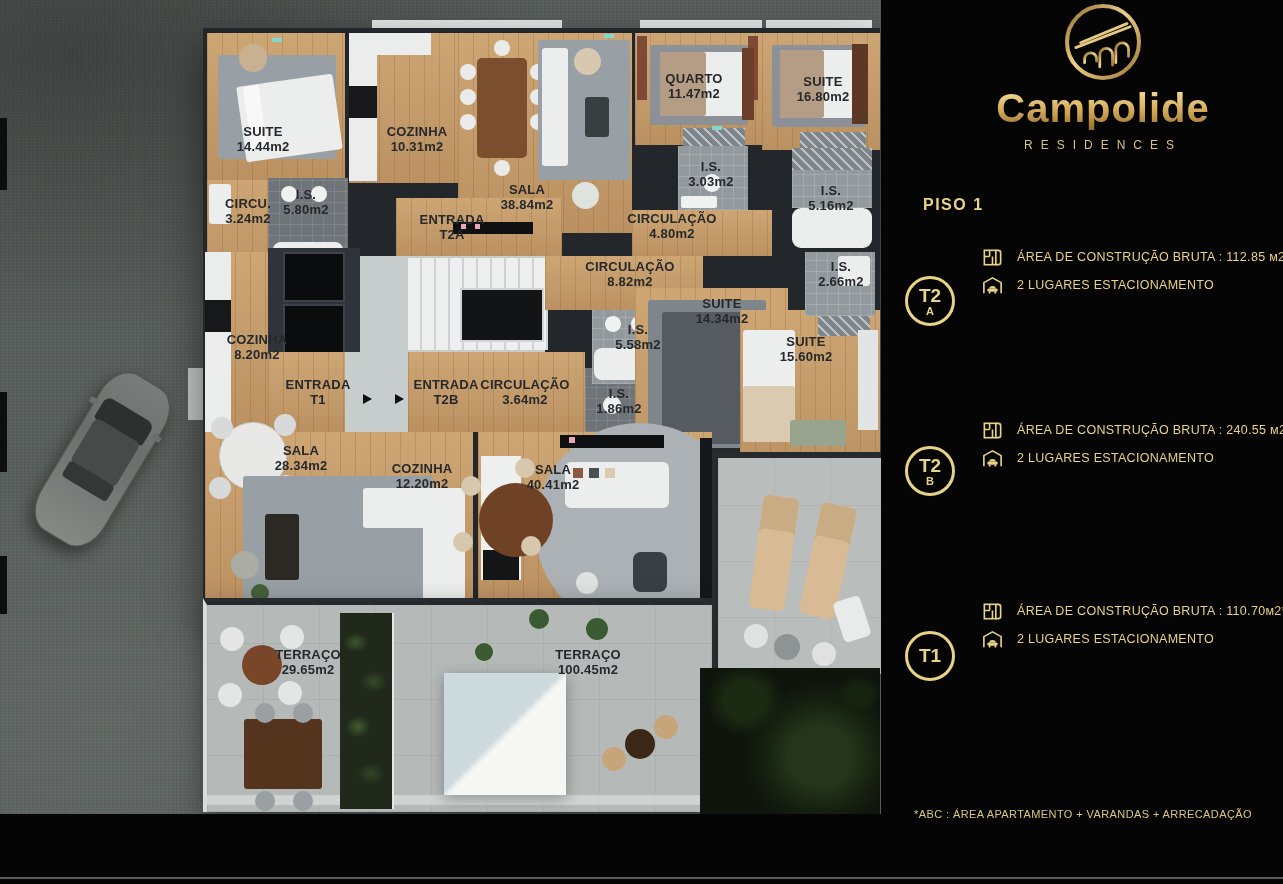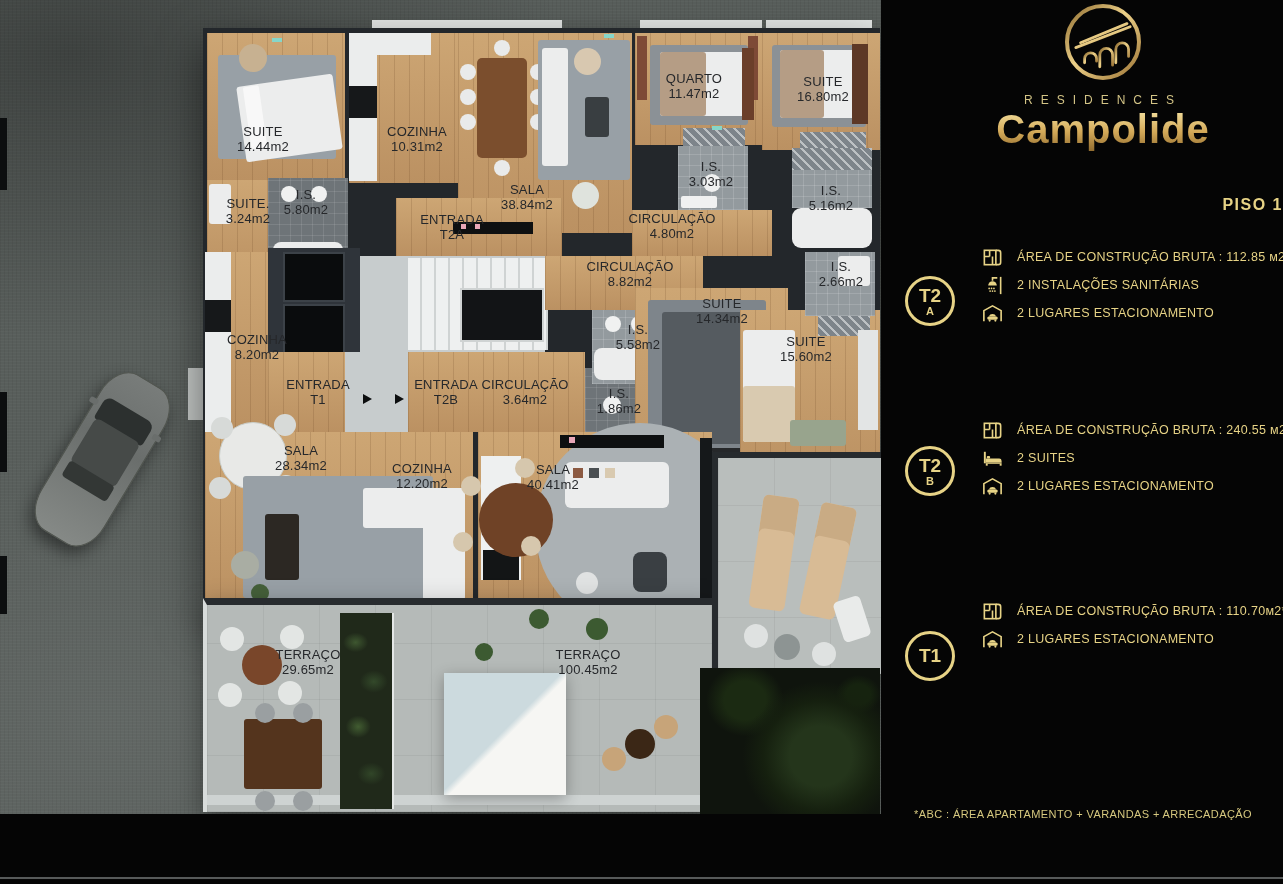--- a/index.html
+++ b/index.html
@@ -24,21 +24,21 @@
   #plan-area{left:0;top:0;width:881px;height:884px;
     background:
       radial-gradient(900px 520px at 8% 6%, rgba(0,0,0,.30), transparent 55%),
       radial-gradient(700px 520px at 12% 82%, rgba(255,255,255,.06), transparent 55%),
       repeating-linear-gradient(0deg, rgba(255,255,255,.022) 0 1px, transparent 1px 3px),
       repeating-linear-gradient(90deg, rgba(0,0,0,.05) 0 1px, transparent 1px 4px),
       #585e5b;}
   #apartments{left:203px;top:28px;width:677px;height:580px;background:#23272b;overflow:hidden;
     box-shadow:0 18px 40px rgba(0,0,0,.5);}
   .room-label{position:absolute;transform:translate(-50%,-50%);text-align:center;z-index:60;
-    font-size:13px;font-weight:400;color:#26282b;line-height:1.12;letter-spacing:.2px;white-space:nowrap;}
+    font-size:13px;font-weight:700;color:#26282b;line-height:1.12;letter-spacing:.2px;white-space:nowrap;}
   .tri{width:0;height:0;border-top:5px solid transparent;border-bottom:5px solid transparent;
        border-left:9px solid #0c0e0f;}
   
   #panel{left:881px;top:0;width:402px;height:884px;background:#050505;}
   .gold{color:var(--gold,#e7d386);}
   #brand-name{font-size:40px;font-weight:700;letter-spacing:1px;
     background:linear-gradient(180deg,#f2dd9b 10%,#d3a958 55%,#8f6a2e 100%);
     -webkit-background-clip:text;background-clip:text;color:transparent;}
   #brand-tagline{font-size:12px;letter-spacing:8px;color:#d3c486;margin-top:7px;}
   #floor-title{font-size:16px;font-weight:700;letter-spacing:1.5px;}
@@ -284,21 +284,21 @@
         </div>
         <div class="room-label" style="left: 694px; top: 87px;">
           <div>QUARTO</div>
           <div>11.47m2</div>
         </div>
         <div class="room-label" style="left: 823px; top: 90px;">
           <div>SUITE</div>
           <div>16.80m2</div>
         </div>
         <div class="room-label" style="left: 248px; top: 212px;">
-          <div>SUITE.</div>
+          <div>CIRCU.</div>
           <div>3.24m2</div>
         </div>
         <div class="room-label" style="left: 306px; top: 203px;">
           <div>I.S.</div>
           <div>5.80m2</div>
         </div>
         <div class="room-label" style="left: 452px; top: 228px;">
           <div>ENTRADA</div>
           <div>T2A</div>
         </div>
@@ -390,55 +390,39 @@
         </defs>
         <circle cx="50" cy="50" r="45" fill="none" stroke="url(#lg)" stroke-width="5"></circle>
         <g fill="none" stroke="url(#lg)" stroke-width="3.5" stroke-linecap="round">
           <path d="M16 57 L84 31"></path>
           <path d="M22 51 L80 27"></path>
           <path d="M27 76 v-5 a7.5 7.5 0 0 1 15 0 v3"></path>
           <path d="M46 81 v-15 a8 8 0 0 1 16 0 v13"></path>
           <path d="M66 76 v-17 a8 8 0 0 1 16 0 v9"></path>
         </g>
       </svg>
+      <div id="brand-name">Campolide</div>
       <div id="brand-tagline">RESIDENCES</div>
-      <div id="brand-name">Campolide</div>
-    </div>
-
-    <div class="a gold" id="floor-title" style="left:42px;top:196px;width:360px;text-align:right">PISO 1</div>
+    </div>
+
+    <div class="a gold" id="floor-title" style="left:42px;top:196px;width:360px;text-align:left">PISO 1</div>
 
     <div class="unit" style="top:243px">
       <div class="badge gold" style="top:33px">
         <span class="badge-top">T2</span>
         <span class="badge-sub">A</span>
       </div>
       <div class="rows">
         <div class="feature-row">
           <svg viewBox="0 0 24 24" fill="none" stroke="#e7d386" stroke-width="1.7">
               <rect x="3.5" y="4.5" width="12" height="15"></rect>
               <path d="M3.5 11h5.5M9 4.5V11M12 11v8.5"></path>
               <path d="M15.5 4.5h2.5a2.5 2.5 0 0 1 2.5 2.5v10a2.5 2.5 0 0 1-2.5 2.5h-2.5"></path>
             </svg>
           <span class="feature-text gold">ÁREA DE CONSTRUÇÃO BRUTA :  112.85 м2*</span>
-        </div>
-        <div class="feature-row">
-          <svg viewBox="0 0 24 24">
-              <path d="M12 7V4h5" fill="none" stroke="#e7d386" stroke-width="1.7"></path>
-              <line x1="20.5" y1="3" x2="20.5" y2="21" stroke="#e7d386" stroke-width="1.7"></line>
-              <path d="M7.5 12a4.5 4.5 0 0 1 9 0z" fill="#e7d386"></path>
-              <g fill="#e7d386">
-                <circle cx="8.5" cy="15" r=".9"></circle>
-                <circle cx="11" cy="15" r=".9"></circle>
-                <circle cx="13.5" cy="15" r=".9"></circle>
-                <circle cx="9.5" cy="17.8" r=".9"></circle>
-                <circle cx="12" cy="17.8" r=".9"></circle>
-                <circle cx="14.5" cy="17.8" r=".9"></circle>
-              </g>
-            </svg>
-          <span class="feature-text gold">2 INSTALAÇÕES SANITÁRIAS</span>
         </div>
         <div class="feature-row">
           <svg viewBox="0 0 24 24">
               <path d="M3 20V9l9-5 9 5v11" fill="none" stroke="#e7d386" stroke-width="1.7"></path>
               <path d="M8.5 15c.4-1.6 1.6-2.4 3.5-2.4s3.1.8 3.5 2.4" fill="#e7d386"></path>
               <rect x="6.5" y="15" width="11" height="3.4" rx="1.6" fill="#e7d386"></rect>
               <circle cx="9" cy="19.4" r="1.1" fill="#e7d386"></circle>
               <circle cx="15" cy="19.4" r="1.1" fill="#e7d386"></circle>
             </svg>
           <span class="feature-text gold">2 LUGARES ESTACIONAMENTO</span>
@@ -454,31 +438,20 @@
       <div class="rows">
         <div class="feature-row">
           <svg viewBox="0 0 24 24" fill="none" stroke="#e7d386" stroke-width="1.7">
               <rect x="3.5" y="4.5" width="12" height="15"></rect>
               <path d="M3.5 11h5.5M9 4.5V11M12 11v8.5"></path>
               <path d="M15.5 4.5h2.5a2.5 2.5 0 0 1 2.5 2.5v10a2.5 2.5 0 0 1-2.5 2.5h-2.5"></path>
             </svg>
           <span class="feature-text gold">ÁREA DE CONSTRUÇÃO BRUTA :  240.55 м2*</span>
         </div>
         <div class="feature-row">
-          <svg viewBox="0 0 24 24" fill="#e7d386">
-              <rect x="3" y="5" width="2" height="12"></rect>
-              <rect x="6" y="9.5" width="3.5" height="2.5" rx="1"></rect>
-              <path d="M5 12h14a2.5 2.5 0 0 1 2.5 2.5V16H5z"></path>
-              <rect x="5" y="16" width="16.5" height="1.5"></rect>
-              <rect x="5" y="17.5" width="2" height="2"></rect>
-              <rect x="19.5" y="17.5" width="2" height="2"></rect>
-            </svg>
-          <span class="feature-text gold">2 SUITES</span>
-        </div>
-        <div class="feature-row">
           <svg viewBox="0 0 24 24">
               <path d="M3 20V9l9-5 9 5v11" fill="none" stroke="#e7d386" stroke-width="1.7"></path>
               <path d="M8.5 15c.4-1.6 1.6-2.4 3.5-2.4s3.1.8 3.5 2.4" fill="#e7d386"></path>
               <rect x="6.5" y="15" width="11" height="3.4" rx="1.6" fill="#e7d386"></rect>
               <circle cx="9" cy="19.4" r="1.1" fill="#e7d386"></circle>
               <circle cx="15" cy="19.4" r="1.1" fill="#e7d386"></circle>
             </svg>
           <span class="feature-text gold">2 LUGARES ESTACIONAMENTO</span>
         </div>
       </div>

